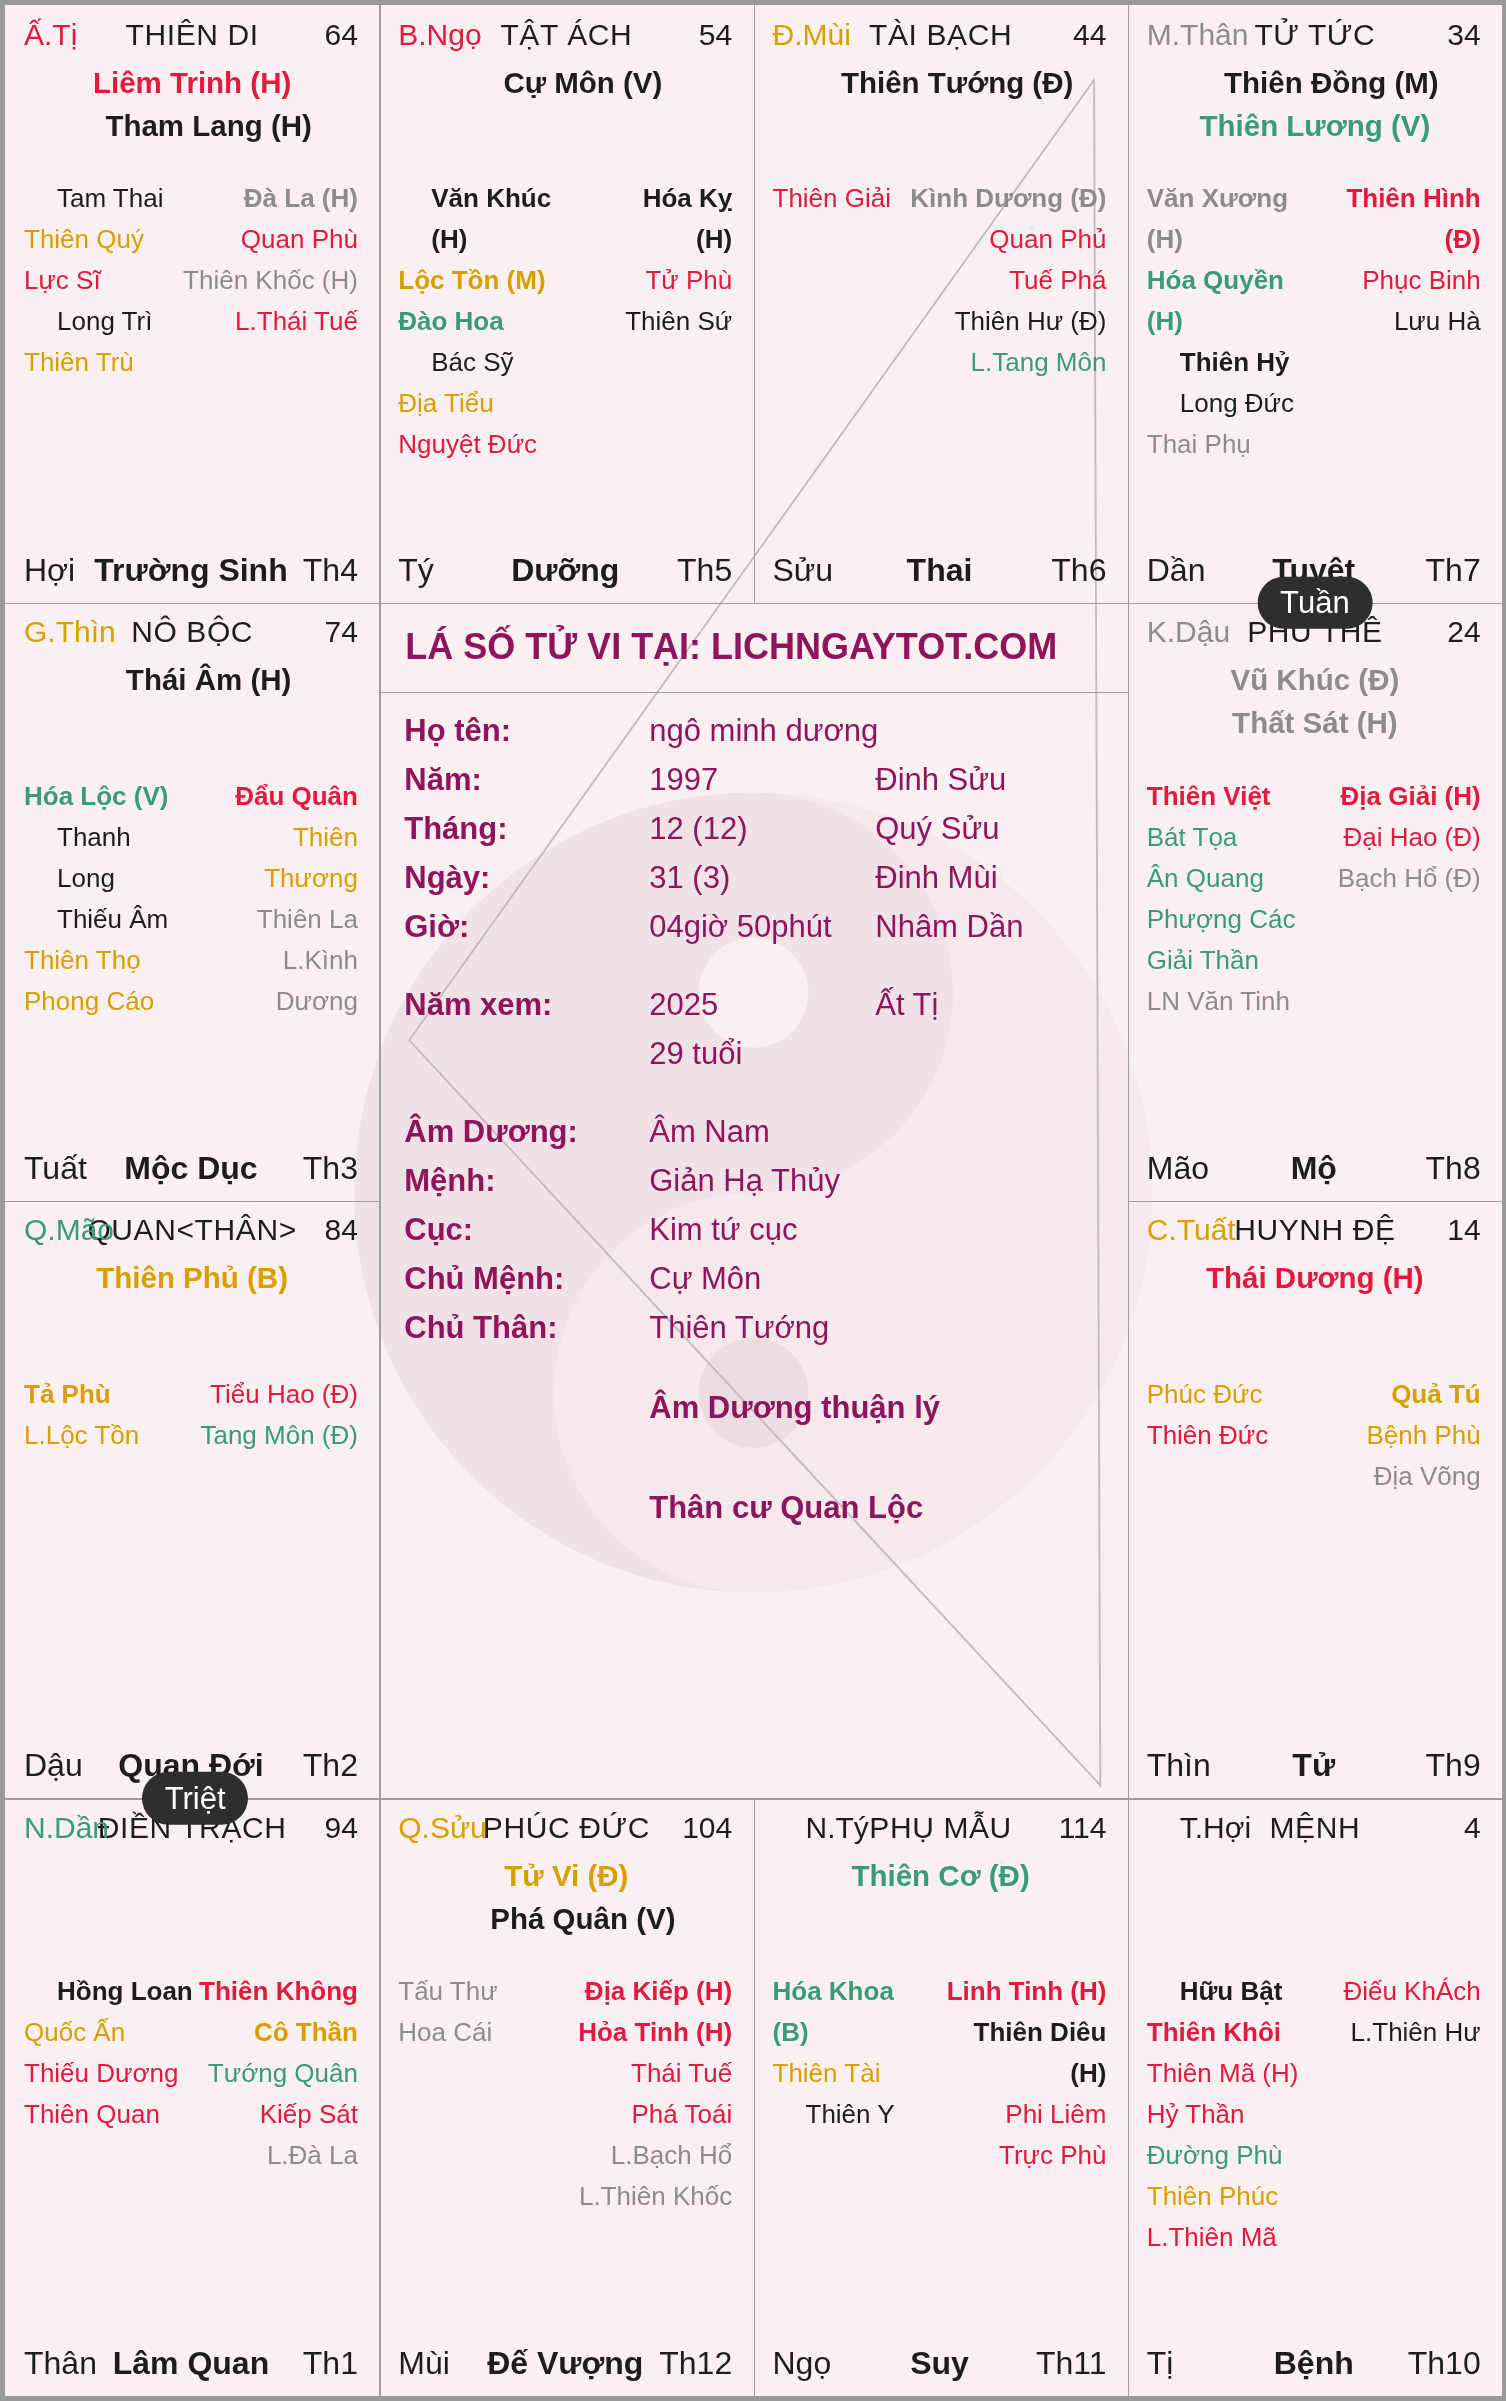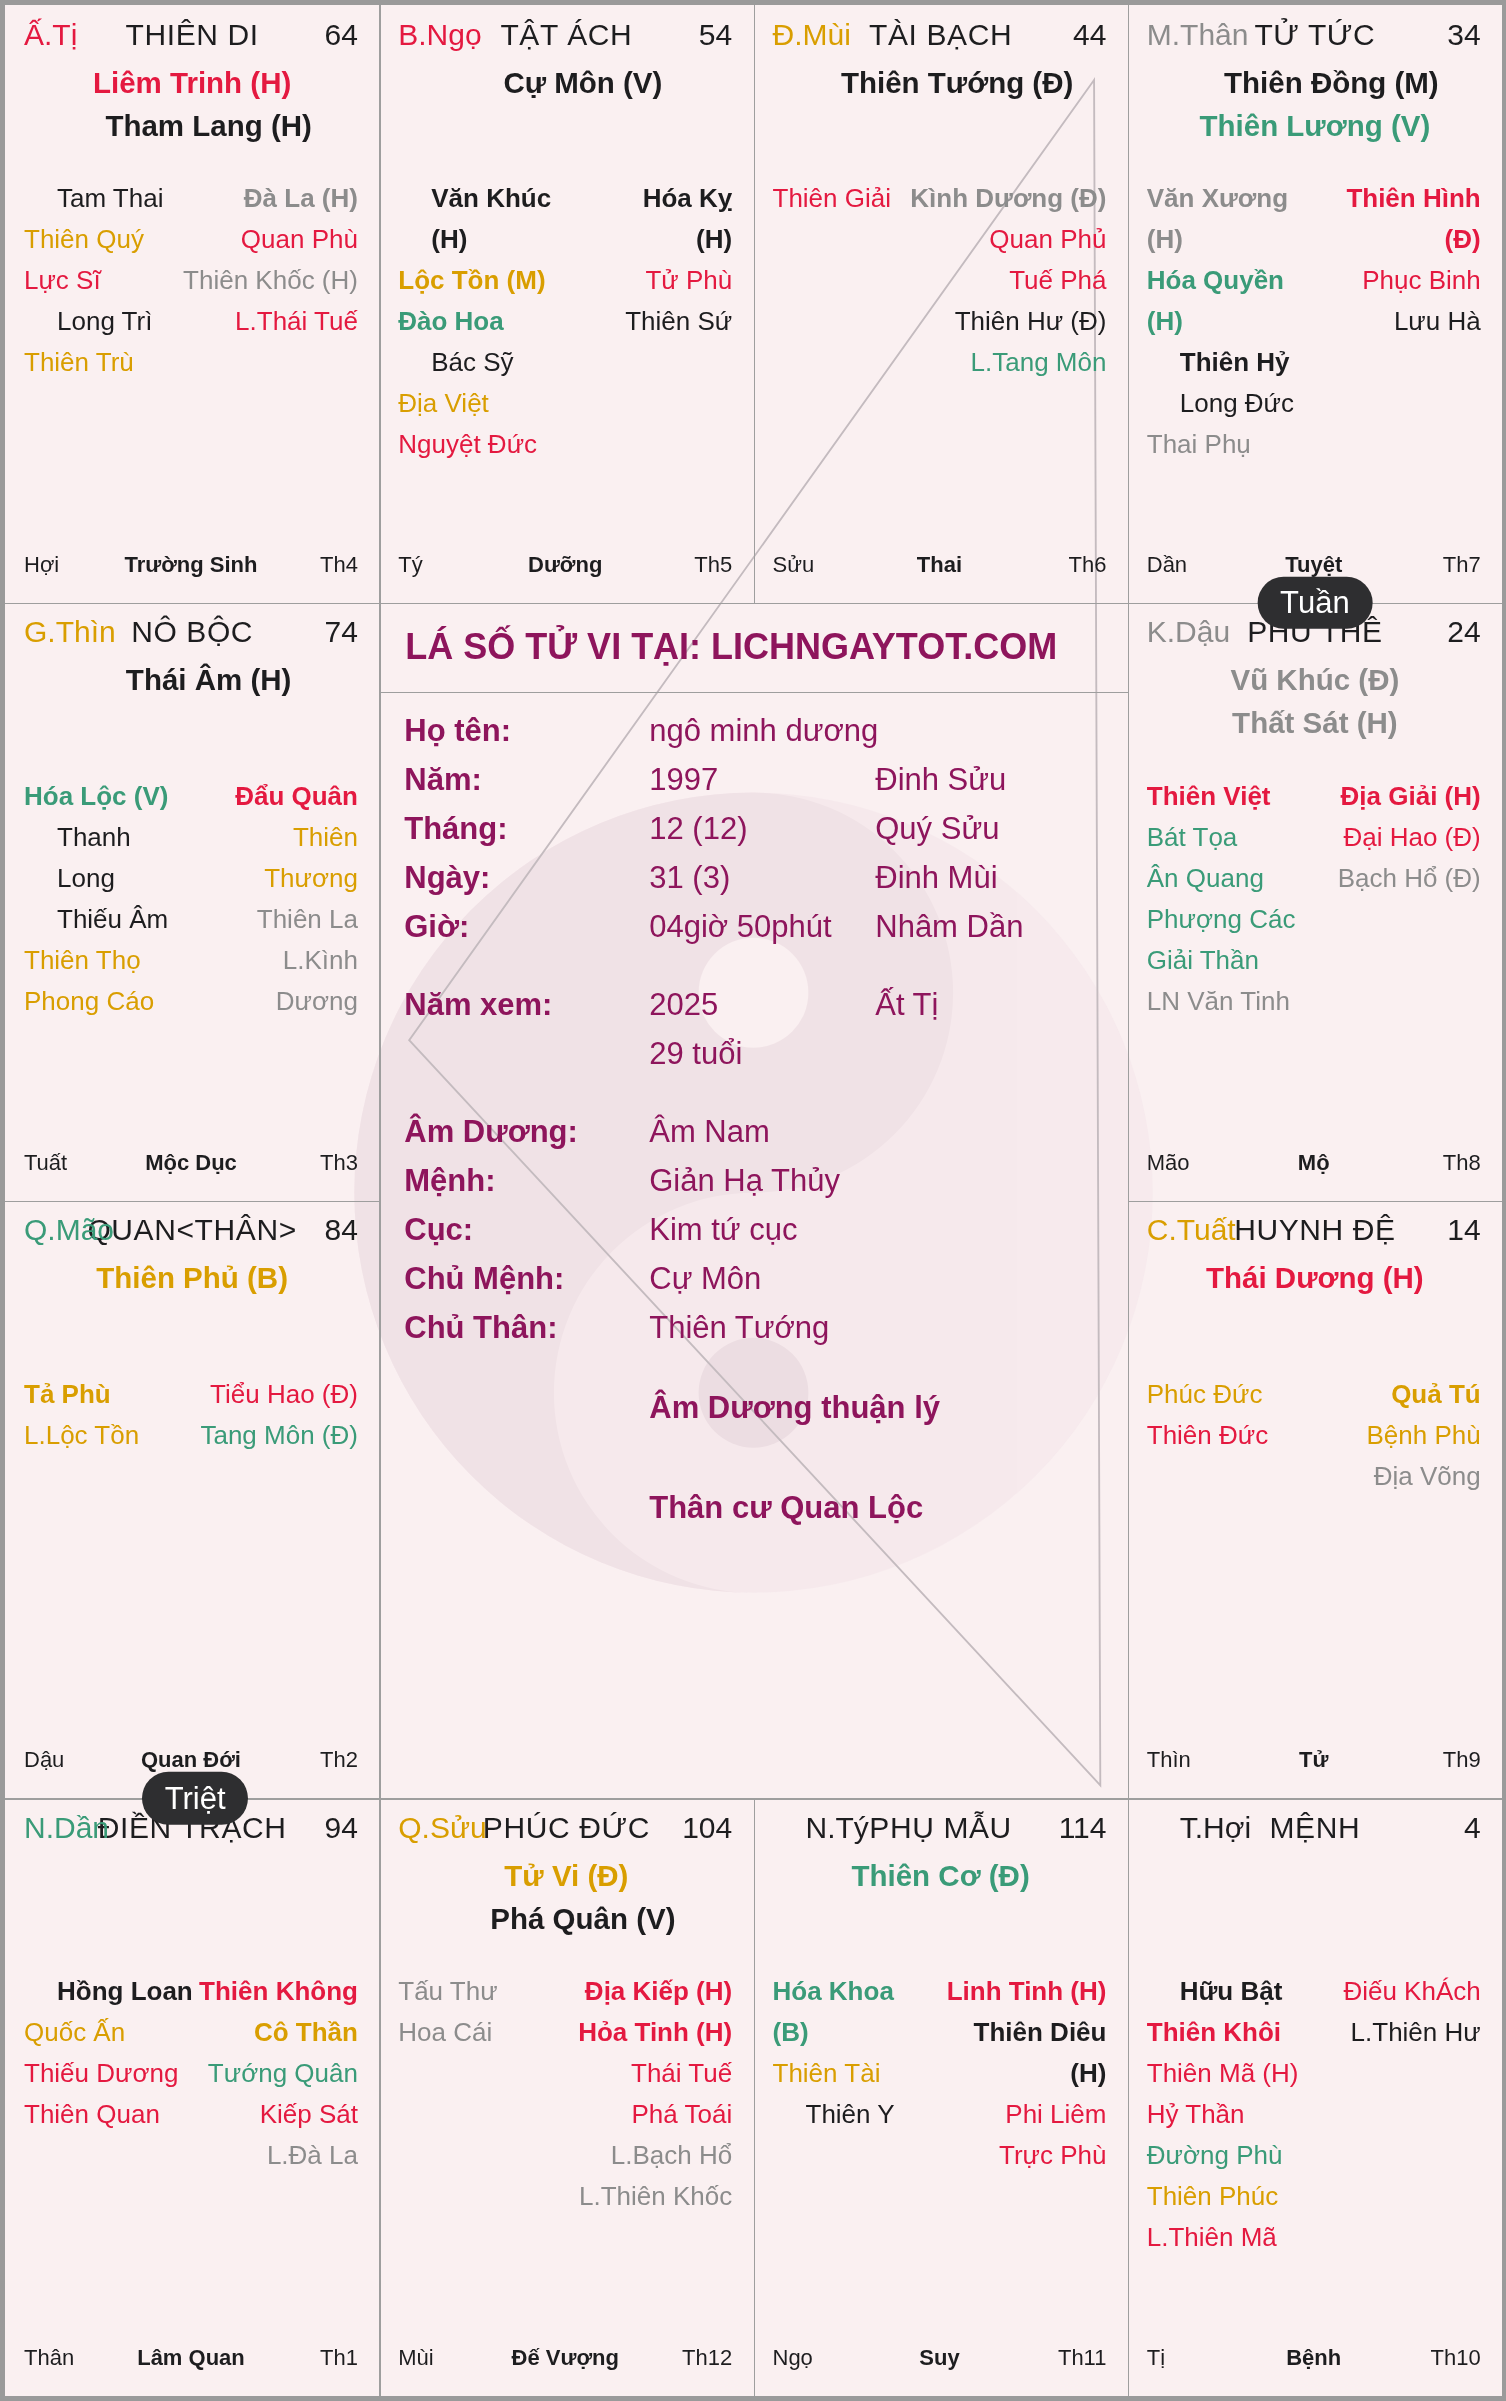--- a/index.html
+++ b/index.html
@@ -42,21 +42,21 @@
 
   
   .palace{position:absolute;width:25%;height:25%;z-index:2;}
   .p-head{position:relative;height:43px;margin-top:12.6px;font-size:30px;font-weight:400;}
   .p-branch{position:absolute;left:19px;top:0;}
   .p-name{text-align:center;letter-spacing:0.6px;color:var(--black);}
   .p-num{position:absolute;right:21.3px;top:0;color:var(--black);}
   .p-mains{text-align:center;font-size:29.5px;font-weight:700;line-height:43px;}
   .p-stars{position:absolute;top:173px;left:19px;right:21.3px;display:flex;justify-content:space-between;font-size:26px;line-height:41px;z-index:2;}
   .p-col-r{text-align:right;margin-left:auto;}
-  .p-footer{position:absolute;left:19px;right:21.3px;bottom:15px;height:36px;font-size:22px;}
+  .p-footer{position:absolute;left:19px;right:21.3px;bottom:15px;height:36px;font-size:32px;}
   .p-f-l{position:absolute;left:0;top:0;}
   .p-f-c{width:100%;text-align:center;font-weight:700;}
   .p-f-r{position:absolute;right:0;top:0;}
 
   .c-red{color:var(--red);}
   .c-gold{color:var(--gold);}
   .c-green{color:var(--green);}
   .c-gray{color:var(--gray);}
   .c-black{color:var(--black);margin-left:33px;}
   .b{font-weight:700;}
@@ -151,21 +151,21 @@
           </div>
           <div class="p-mains">
             <div class="c-black b">Cự Môn (V)</div>
           </div>
           <div class="p-stars">
             <div class="p-col-l">
               <div class="star c-black b">Văn Khúc (H)</div>
               <div class="star c-gold b">Lộc Tồn (M)</div>
               <div class="star c-green b">Đào Hoa</div>
               <div class="star c-black">Bác Sỹ</div>
-              <div class="star c-gold">Địa Việt</div>
+              <div class="star c-gold">Địa Tiểu</div>
               <div class="star c-red">Nguyệt Đức</div>
             </div>
             <div class="p-col-r">
               <div class="star c-black b">Hóa Kỵ (H)</div>
               <div class="star c-red">Tử Phù</div>
               <div class="star c-black">Thiên Sứ</div>
             </div>
           </div>
           <div class="p-footer">
             <span class="p-f-l">Tý</span>

